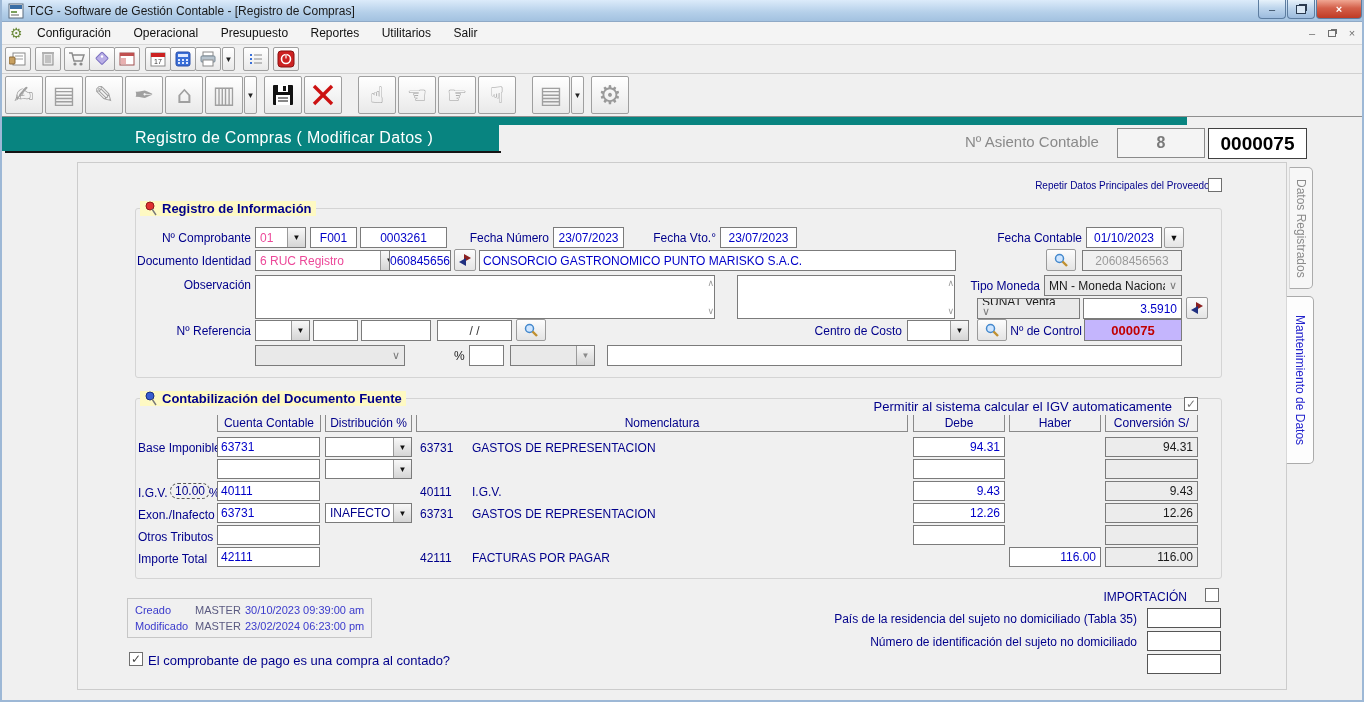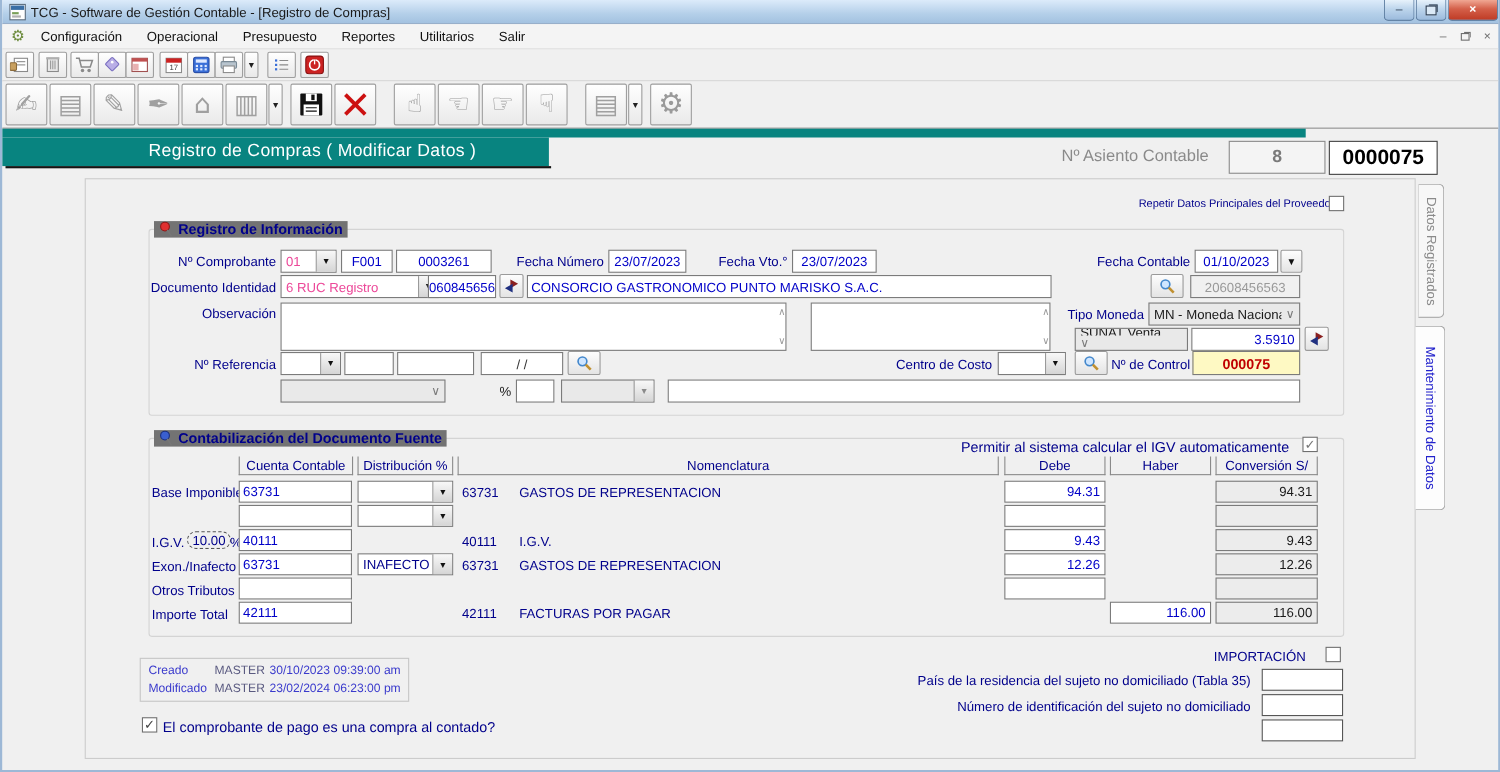--- a/index.html
+++ b/index.html
@@ -58,27 +58,27 @@
   .combo.graycb .val{color:#1a1a1a;}
   .chev{width:16px;display:flex;align-items:center;justify-content:center;color:#7a7a7a;font-size:11px;cursor:pointer;}
   .sq-btn{border:1px solid #9a9a9a;border-radius:2px;background:linear-gradient(#fdfdfd,#e4e4e4);
           display:flex;align-items:center;justify-content:center;cursor:pointer;}
   .cb{width:14px;height:14px;background:#fff;border:1px solid #6f6f6f;font-size:12px;color:#444;
       display:flex;align-items:center;justify-content:center;cursor:pointer;}
   .cb.checked::after{content:"✓";font-weight:bold;margin-top:-1px;}
   .scrollcue{display:flex;flex-direction:column;justify-content:space-between;align-items:center;color:#9a9a9a;font-size:9px;padding:2px 0;}
   
   .grp{border:1px solid #d4d4d4;border-radius:3px;}
-  .grp-legend{display:flex;align-items:center;gap:4px;background:#737373;padding:0 4px;font-size:13px;font-weight:bold;color:#00008b;white-space:nowrap;}
+  .grp-legend{display:flex;align-items:center;gap:4px;background:#fef9c3;padding:0 4px;font-size:13px;font-weight:bold;color:#00008b;white-space:nowrap;}
   
   .th{border-left:1px solid #8a8a8a;border-right:1px solid #8a8a8a;border-bottom:1px solid #8a8a8a;
       color:#00008b;font-size:12px;text-align:center;padding-top:1px;}
   .nom{color:#00008b;font-size:12px;white-space:nowrap;}
   .dashed-oval{border:1px dashed #555;border-radius:9px;padding:0 4px;color:#00008b;font-size:12px;}
-  .pink{background:#fef9c3;border:1px solid #7b7b7b;color:#c00000;font-weight:bold;font-size:13px;
+  .pink{background:#c4b5fd;border:1px solid #7b7b7b;color:#c00000;font-weight:bold;font-size:13px;
         display:flex;align-items:center;justify-content:center;}
   .audit-box{border:1px solid #c6c6c6;background:#f0f0f0;}
   .audit-lbl{color:#3a3acc;font-size:11px;white-space:nowrap;}
   .audit-user{color:#5a5a80;font-size:11px;}
 </style>
 </head>
 <body>
 
 <div class="app">
 

